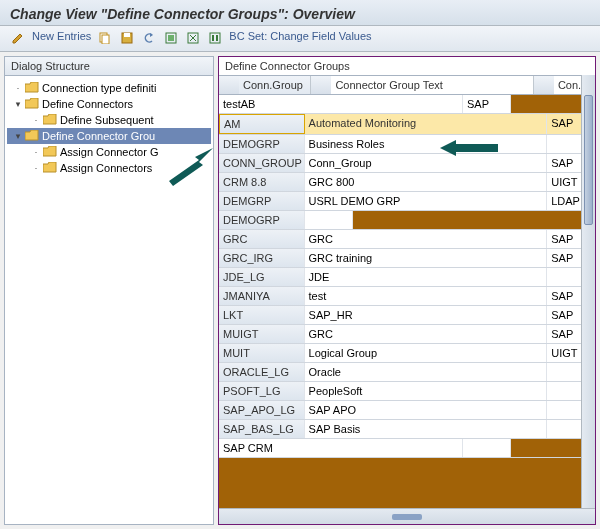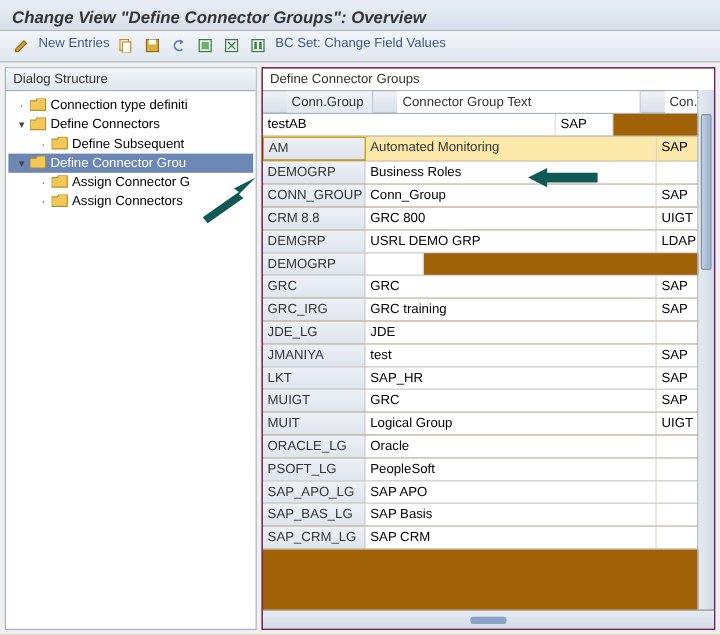--- a/index.html
+++ b/index.html
@@ -378,21 +378,20 @@
             <div class="cell col-a">SAP_APO_LG</div>
             <div class="cell col-b">SAP APO</div>
             <div class="cell col-c"></div>
           </div>
           <div class="row">
             <div class="cell col-a">SAP_BAS_LG</div>
             <div class="cell col-b">SAP Basis</div>
             <div class="cell col-c"></div>
           </div>
           <div class="row">
-            <div class="cell col-a">SAP_CRM_LG</div>
             <div class="cell col-b">SAP CRM</div>
             <div class="cell col-c"></div>
           </div>
         </div>
     </div>
     <div class="vscroll">
       <div class="vscroll-thumb"></div>
     </div>
     <div class="status-bar">
       <div class="scroll-hint"></div>

